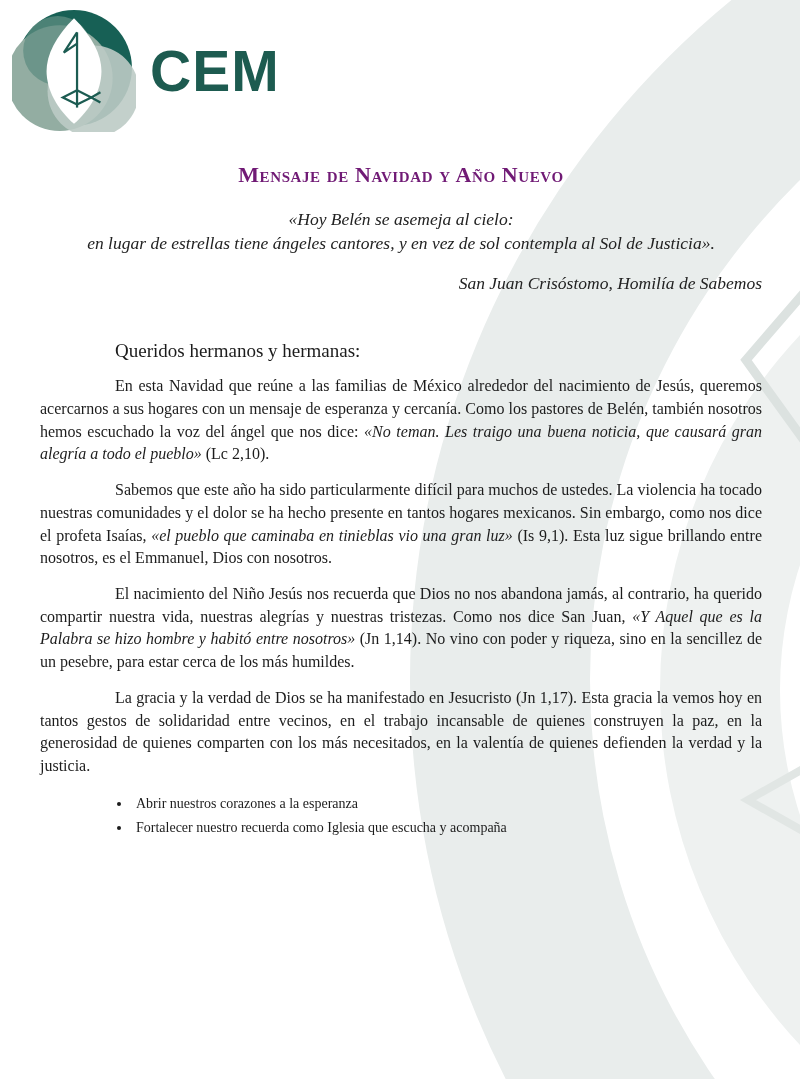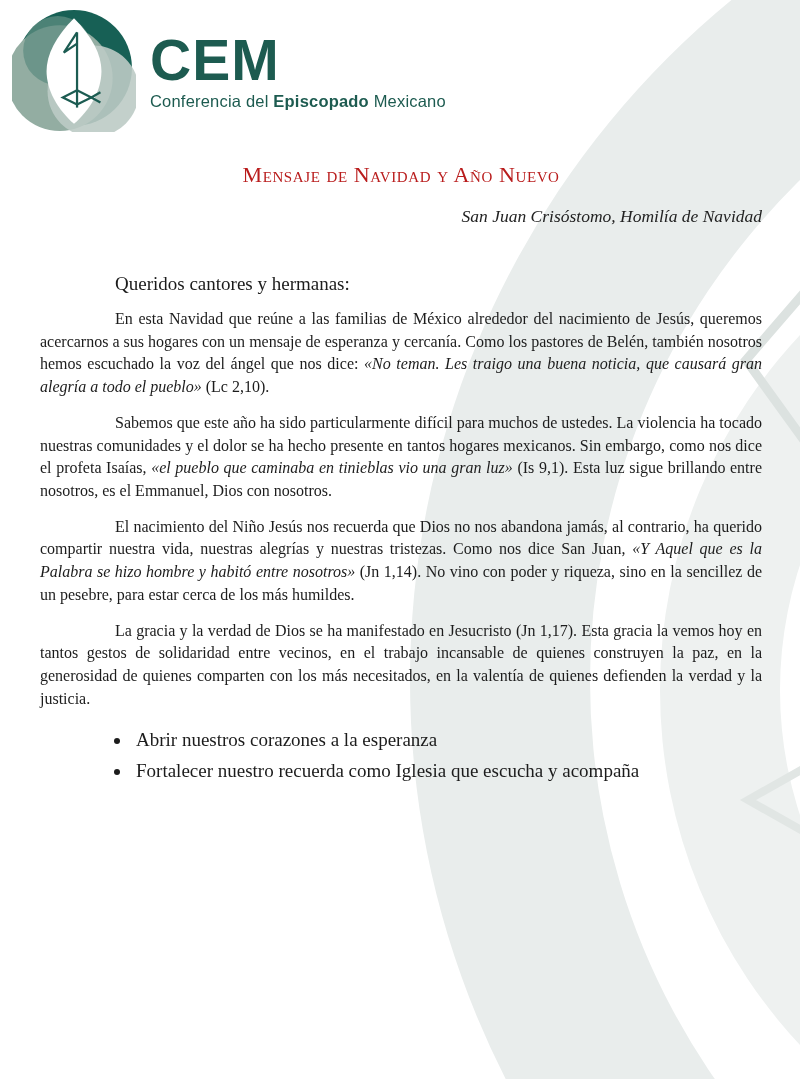--- a/index.html
+++ b/index.html
@@ -26,39 +26,39 @@
   .tagline{
     font-family:"Liberation Sans", sans-serif;
     font-size:16.5px;color:#1d5b50;margin-top:3px;letter-spacing:0.2px;
   }
   .tagline b{font-weight:bold;}
 
   
   .doc{padding:0 38px 0 40px;}
   .title{
     margin:30px 0 0;text-align:center;
-    font-size:22px;font-weight:normal;color:#b91c1c;
+    font-size:22px;font-weight:bold;color:#701a75;
     font-variant:small-caps;letter-spacing:0.6px;
   }
   .epigraph{
     margin-top:20px;text-align:center;
     font-style:italic;font-size:17.5px;line-height:1.35;color:#222;
   }
   .attribution{
     margin-top:18px;text-align:right;
     font-style:italic;font-size:17.5px;color:#222;
   }
   .salutation{margin:46px 0 0;font-size:19px;text-indent:75px;}
   .para{
     margin:13px 0 0;font-size:16px;line-height:1.42;
     text-align:justify;text-indent:75px;
   }
   .it{font-style:italic;}
   .bullets{margin:15px 0 0;padding:0 0 0 92px;list-style:disc;}
-  .bullets li{font-size:19px;line-height:1.5;padding-left:4px;margin-top:3px;}
+  .bullets li{font-size:14px;line-height:1.5;padding-left:4px;margin-top:3px;}
 </style>
 </head>
 <body>
 
 <div class="page">
 
   <svg class="watermark" width="800" height="1079" viewBox="0 0 800 1079" aria-hidden="true">
     <path fill="#e9edec" fill-rule="evenodd" d="M410 680 a880 880 0 1 0 1760 0 a880 880 0 1 0 -1760 0 Z
          M590 680 a700 700 0 1 0 1400 0 a700 700 0 1 0 -1400 0 Z"></path>
     <path fill="#eef1f0" fill-rule="evenodd" d="M660 690 a520 520 0 1 0 1040 0 a520 520 0 1 0 -1040 0 Z
@@ -82,32 +82,35 @@
             <path d="M63 22 L63 96"></path>
             <path d="M63 22 L50 42 L63 33"></path>
             <path d="M49 86 L63 79 L77 86 L63 93 Z"></path>
             <path d="M77 86 L86 81"></path>
             <path d="M77 86 L86 91"></path>
           </g>
         </svg>
       </div>
       <div class="brand">
         <div class="acronym">CEM</div>
-        <div class="tagline"><span>Conferencia del </span><b>Episcopado</b><span> Mexicano</span></div>
       </div>
     </header>
 
     <main class="doc">
 
       <h1 class="title">Mensaje de Navidad y Año Nuevo</h1>
 
+      <div class="epigraph">
+        <div>«Hoy Belén se asemeja al cielo:</div>
+        <div>en lugar de estrellas tiene ángeles cantores, y en vez de sol contempla al Sol de Justicia».</div>
+      </div>
 
-      <div class="attribution">San Juan Crisóstomo, Homilía de Navidad</div>
+      <div class="attribution">San Juan Crisóstomo, Homilía de Sabemos</div>
 
-      <p class="salutation">Queridos cantores y hermanas:</p>
+      <p class="salutation">Queridos hermanos y hermanas:</p>
 
       <p class="para"><span>En esta Navidad que reúne a las familias de México alrededor del nacimiento de Jesús, queremos acercarnos a sus hogares con un mensaje de esperanza y cercanía. Como los pastores de Belén, también nosotros hemos escuchado la voz del ángel que nos dice: </span><span class="it">«No teman. Les traigo una buena noticia, que causará gran alegría a todo el pueblo»</span><span> (Lc 2,10).</span></p>
 
       <p class="para"><span>Sabemos que este año ha sido particularmente difícil para muchos de ustedes. La violencia ha tocado nuestras comunidades y el dolor se ha hecho presente en tantos hogares mexicanos. Sin embargo, como nos dice el profeta Isaías, </span><span class="it">«el pueblo que caminaba en tinieblas vio una gran luz»</span><span> (Is 9,1). Esta luz sigue brillando entre nosotros, es el Emmanuel, Dios con nosotros.</span></p>
 
       <p class="para"><span>El nacimiento del Niño Jesús nos recuerda que Dios no nos abandona jamás, al contrario, ha querido compartir nuestra vida, nuestras alegrías y nuestras tristezas. Como nos dice San Juan, </span><span class="it">«Y Aquel que es la Palabra se hizo hombre y habitó entre nosotros»</span><span> (Jn 1,14). No vino con poder y riqueza, sino en la sencillez de un pesebre, para estar cerca de los más humildes.</span></p>
 
       <p class="para"><span>La gracia y la verdad de Dios se ha manifestado en Jesucristo (Jn 1,17). Esta gracia la vemos hoy en tantos gestos de solidaridad entre vecinos, en el trabajo incansable de quienes construyen la paz, en la generosidad de quienes comparten con los más necesitados, en la valentía de quienes defienden la verdad y la justicia.</span></p>
 
 

